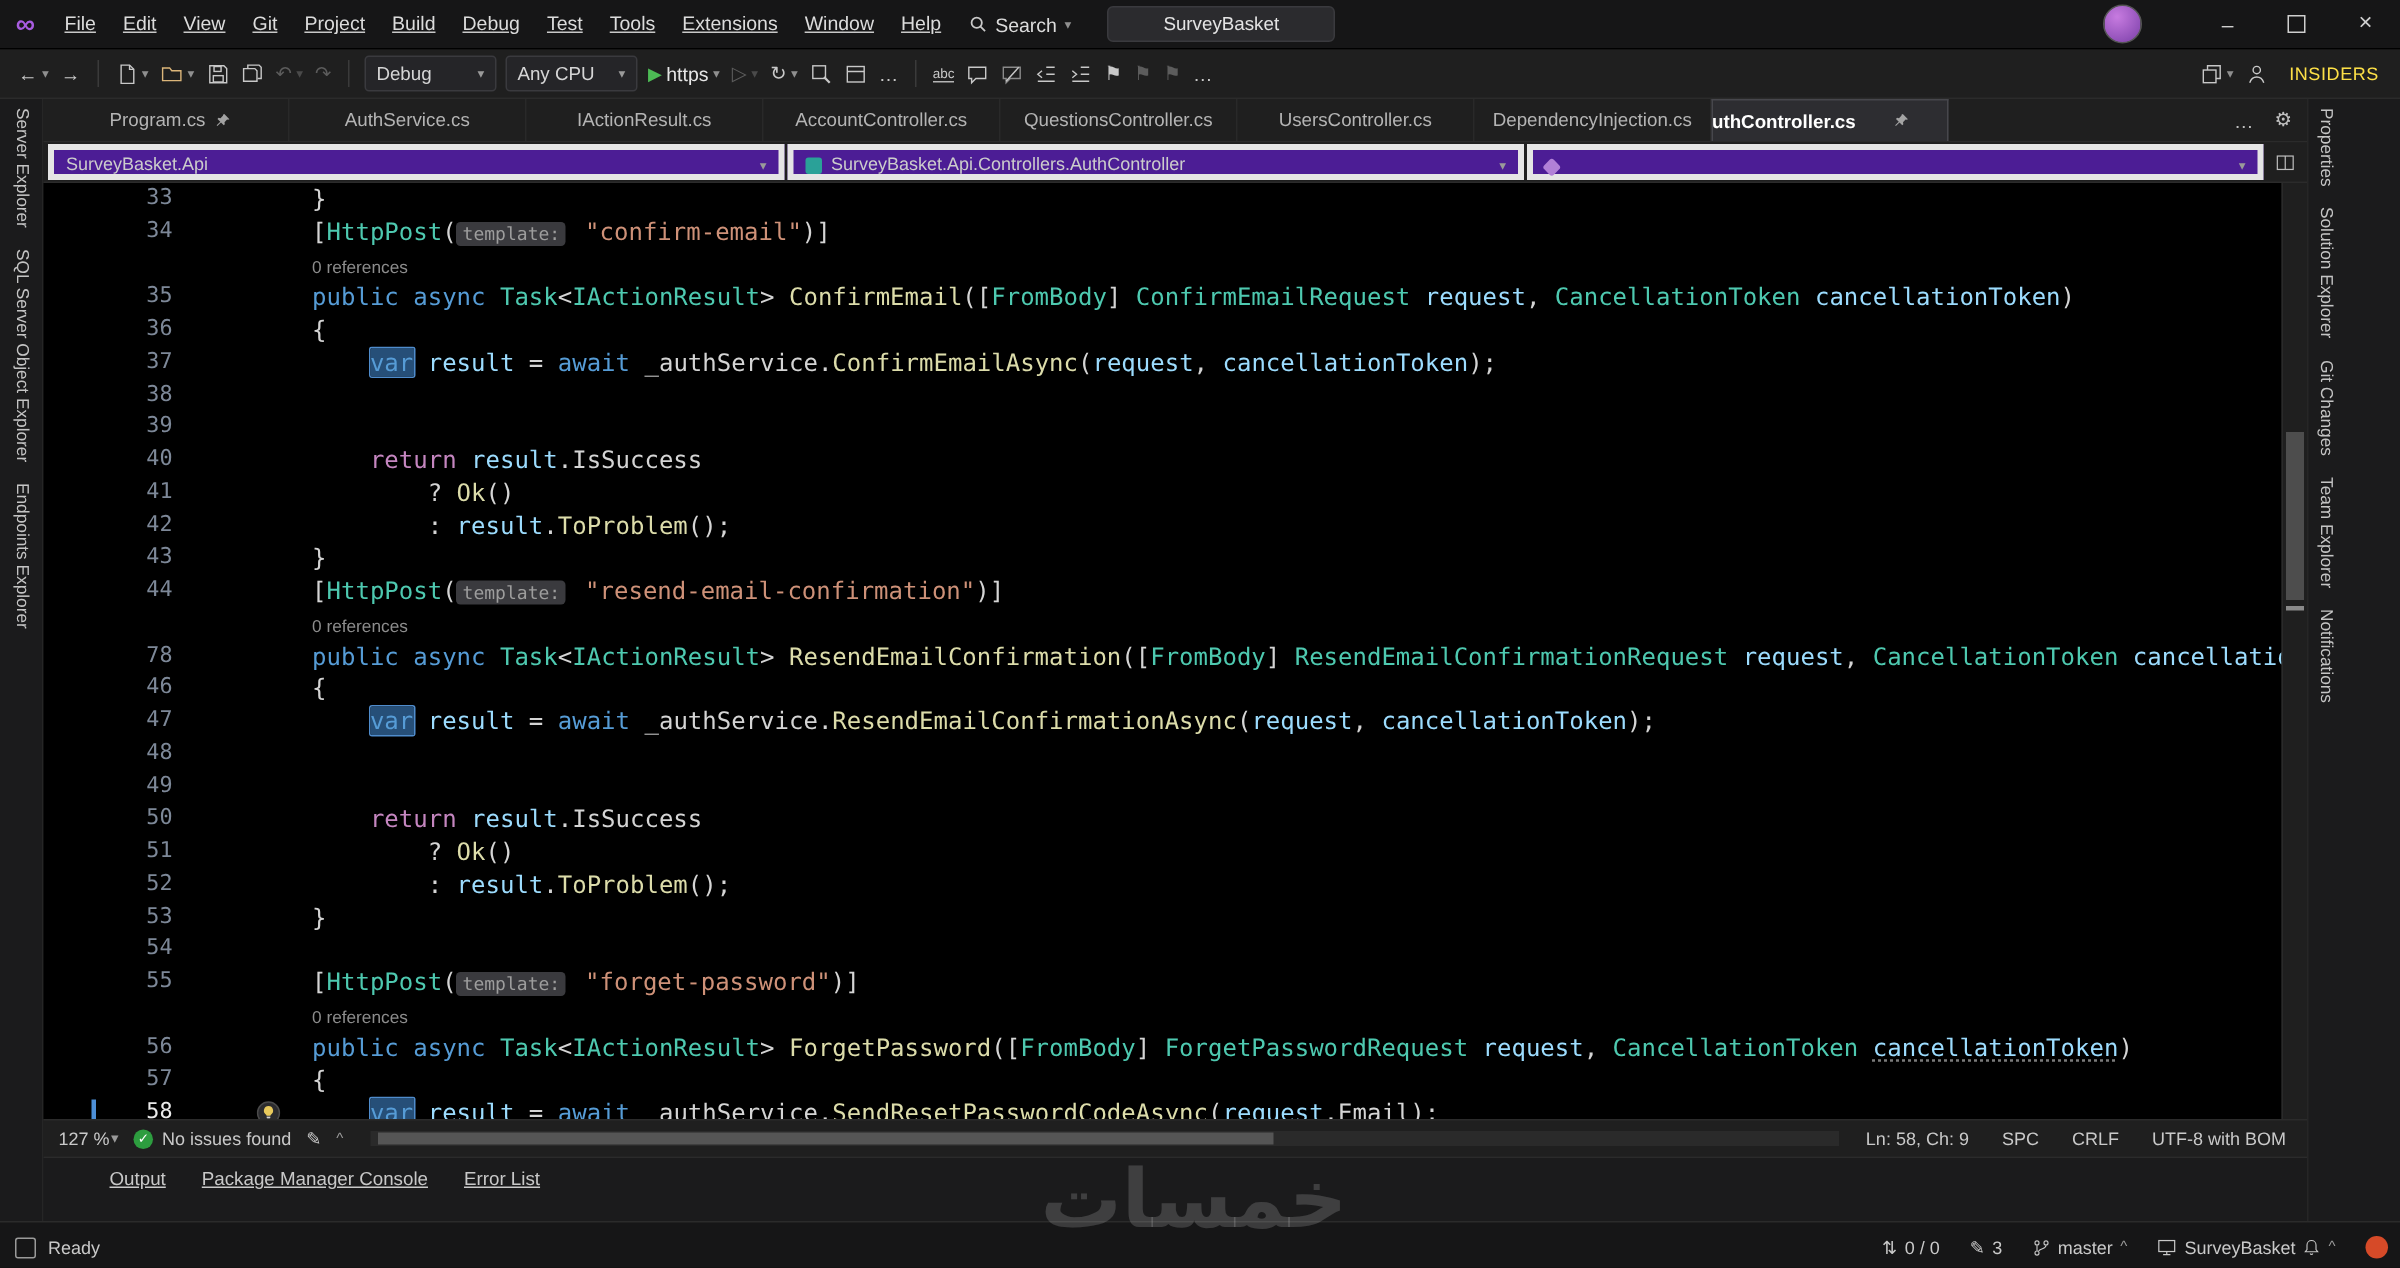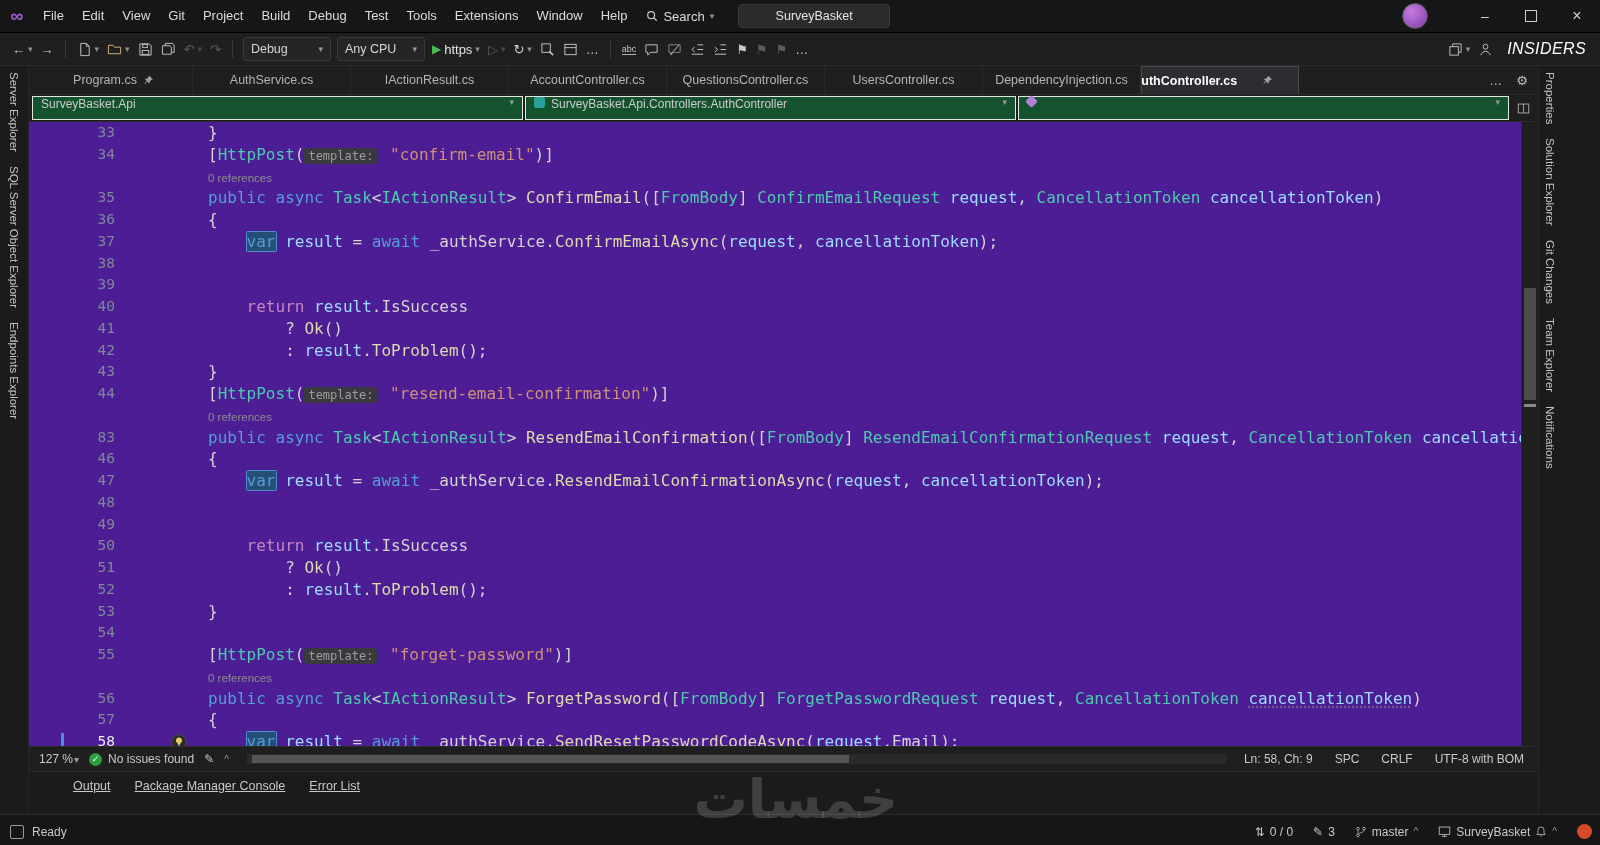--- a/index.html
+++ b/index.html
@@ -24,21 +24,21 @@
   .toolbar{height:32px;background:#1f1f1f;display:flex;align-items:center;padding:0 8px;flex:none;border-bottom:1px solid #2b2b2b;font-size:13px;}
   .tbtn{display:inline-flex;align-items:center;gap:3px;padding:0 4px;height:24px;color:#c8c8c8;border-radius:3px;}
   .tbtn .dd{font-size:9px;color:#8f8f8f;}
   .gray{color:#5c5c5c !important;}
   .gray .dd{color:#4a4a4a;}
   .tb-sep{width:1px;height:18px;background:#3a3a3a;margin:0 7px;flex:none;}
   .combo{display:inline-flex;align-items:center;justify-content:space-between;gap:8px;min-width:72px;height:22px;
        padding:0 7px;margin:0 3px;background:#252528;border:1px solid #3a3a3e;border-radius:3px;font-size:12.5px;color:#d6d6d6;}
   .combo .dd{font-size:9px;color:#9a9a9a;}
   .play{color:#4dbb55;font-size:12px;}
-  .insiders{font-size:16px;letter-spacing:.4px;color:#ffffff;margin:0 6px 0 10px;font-style:italic;}
+  .insiders{font-size:12px;letter-spacing:.4px;color:#fde047;margin:0 6px 0 10px;}
   .svgi{width:15px;height:15px;display:block;}
   .abc{font-size:9px;border-bottom:1px solid #b5b5b5;color:#c8c8c8;letter-spacing:0;}
 
   
   .main{flex:none;height:748px;display:flex;}
   .side-strip{background:#1b1b1c;flex:none;display:flex;flex-direction:column;align-items:center;padding-top:6px;gap:14px;}
   .side-left{width:28px;border-right:1px solid #262626;}
   .side-right{width:56px;border-left:1px solid #262626;align-items:flex-start;padding-left:5px;}
   .vtab{writing-mode:vertical-rl;font-size:11.5px;color:#c4c4c4;white-space:nowrap;cursor:default;}
 
@@ -49,30 +49,30 @@
   .tab{width:158px;flex:none;display:flex;align-items:center;justify-content:center;gap:6px;font-size:12.5px;
        color:#b4b4b4;border-right:1px solid #292929;padding:0 8px;box-sizing:border-box;white-space:nowrap;overflow:hidden;}
   .tab.active{background:#2d2d31;border:1px solid #47474c;border-bottom:none;color:#ffffff;font-weight:bold;gap:25px;}
   .tab-pin svg{display:block;opacity:.85;}
   .tab-close{font-size:13px;color:#cccccc;padding:0 1px;}
   .tabstrip-right{margin-left:auto;display:flex;align-items:center;gap:14px;padding-right:10px;color:#c0c0c0;}
   .ts-ico{font-size:13px;}
 
   
   .breadcrumb{height:24px;background:#1f1f1f;display:flex;align-items:stretch;flex:none;border-bottom:1px solid #2b2b2b;padding:1px 2px;}
-  .bc-sec{flex:1;display:flex;align-items:flex-start;gap:6px;padding:0 8px;background:#14532d;border:1px solid #e5e5e5;margin:0 1px;min-width:0;}
+  .bc-sec{flex:1;display:flex;align-items:flex-end;gap:6px;padding:0 8px;background:#4c1d95;border:4px solid #e5e5e5;margin:0 1px;min-width:0;}
   .bc-text{font-size:12px;color:#cccccc;white-space:nowrap;overflow:hidden;}
   .bc-dd{margin-left:auto;font-size:9px;color:#9a9a9a;flex:none;}
   .bc-ico{width:11px;height:11px;flex:none;display:inline-block;border-radius:2px;}
   .ico-class{background:#2aa198;}
   .ico-method{background:#b180d7;transform:rotate(45deg);width:9px;height:9px;}
   .bc-split{width:26px;display:flex;align-items:center;justify-content:center;flex:none;color:#bdbdbd;}
 
   
-  .editor{flex:1;position:relative;overflow:hidden;background:#4c1d95;}
+  .editor{flex:1;position:relative;overflow:hidden;background:#000000;}
   .code-lines{position:absolute;inset:0 16px 0 0;overflow:hidden;}
   .crow{display:flex;height:21.75px;line-height:21.75px;position:relative;}
   .gut{width:102px;flex:none;text-align:right;padding-right:16px;box-sizing:border-box;
        font-family:"DejaVu Sans Mono","Liberation Mono",monospace;font-size:14.5px;color:#7d8898;}
   .gut.curnum{color:#eaeaea;}
   .ctext{flex:1;min-width:0;overflow:hidden;white-space:pre;
        font-family:"DejaVu Sans Mono","Liberation Mono",monospace;font-size:16px;color:#d4d4d4;}
   .lens{font-family:"Liberation Sans","DejaVu Sans",sans-serif;font-size:11.5px;color:#8c8c8c;margin-left:77px;}
   .c-p{color:#d4d4d4;} .c-k{color:#569cd6;} .c-ct{color:#c586c0;} .c-ty{color:#4ec9b0;}
   .c-m{color:#dcdcaa;} .c-v{color:#9cdcfe;} .c-s{color:#ce9178;} .c-f{color:#d4d4d4;}
@@ -114,21 +114,21 @@
        font-family:"DejaVu Sans",sans-serif;font-size:54px;font-weight:bold;color:rgba(255,255,255,0.16);
        z-index:50;pointer-events:none;direction:rtl;letter-spacing:2px;}
 </style>
 </head>
 <body>
 
 <div class="app">
 
   <div class="titlebar">
     <div class="vslogo">∞</div>
-    <div class="menubar" style="display:flex;">
+    <div class="menubar" style="display:flex;text-decoration:underline;">
         <div class="menu-item">File</div>
         <div class="menu-item">Edit</div>
         <div class="menu-item">View</div>
         <div class="menu-item">Git</div>
         <div class="menu-item">Project</div>
         <div class="menu-item">Build</div>
         <div class="menu-item">Debug</div>
         <div class="menu-item">Test</div>
         <div class="menu-item">Tools</div>
         <div class="menu-item">Extensions</div>
@@ -417,21 +417,21 @@
             </div>
             <div class="crow">
               <div class="gut">44</div>
               <div class="ctext"><span class="c-p">        [</span><span class="c-ty">HttpPost</span><span class="c-p">(</span><span class="chip">template:</span><span class="c-p"> </span><span class="c-s">"resend-email-confirmation"</span><span class="c-p">)]</span></div>
             </div>
             <div class="crow">
               <div class="gut"></div>
               <div class="ctext"><span class="lens">0 references</span></div>
             </div>
             <div class="crow">
-              <div class="gut">83</div>
+              <div class="gut">78</div>
               <div class="ctext"><span class="c-p">        </span><span class="c-k">public</span><span class="c-p"> </span><span class="c-k">async</span><span class="c-p"> </span><span class="c-ty">Task</span><span class="c-p">&lt;</span><span class="c-ty">IActionResult</span><span class="c-p">&gt; </span><span class="c-m">ResendEmailConfirmation</span><span class="c-p">([</span><span class="c-ty">FromBody</span><span class="c-p">] </span><span class="c-ty">ResendEmailConfirmationRequest</span><span class="c-p"> </span><span class="c-v">request</span><span class="c-p">, </span><span class="c-ty">CancellationToken</span><span class="c-p"> </span><span class="c-v">cancellationToken</span></div>
             </div>
             <div class="crow">
               <div class="gut">46</div>
               <div class="ctext"><span class="c-p">        {</span></div>
             </div>
             <div class="crow">
               <div class="gut">47</div>
               <div class="ctext"><span class="c-p">            </span><span class="c-k hl">var</span><span class="c-p"> </span><span class="c-v">result</span><span class="c-p"> = </span><span class="c-k">await</span><span class="c-p"> </span><span class="c-f">_authService</span><span class="c-p">.</span><span class="c-m">ResendEmailConfirmationAsync</span><span class="c-p">(</span><span class="c-v">request</span><span class="c-p">, </span><span class="c-v">cancellationToken</span><span class="c-p">);</span></div>
             </div>

